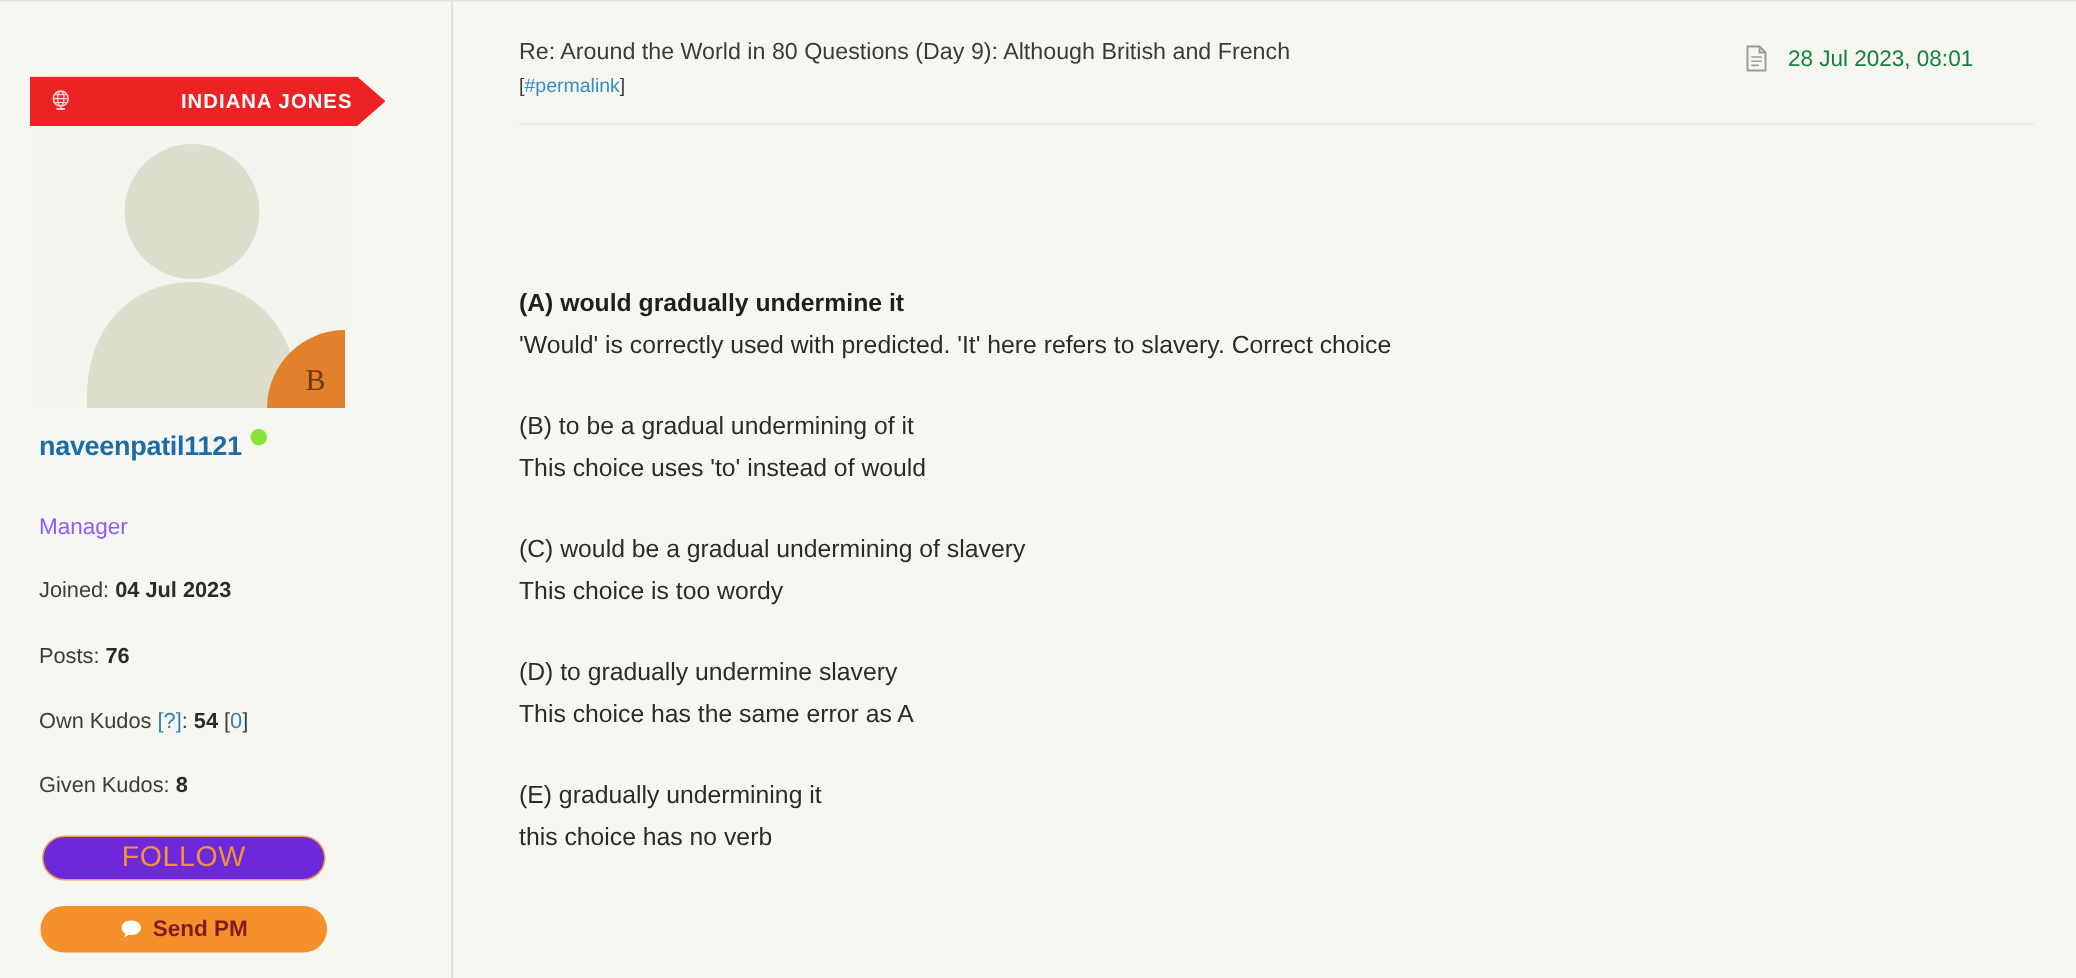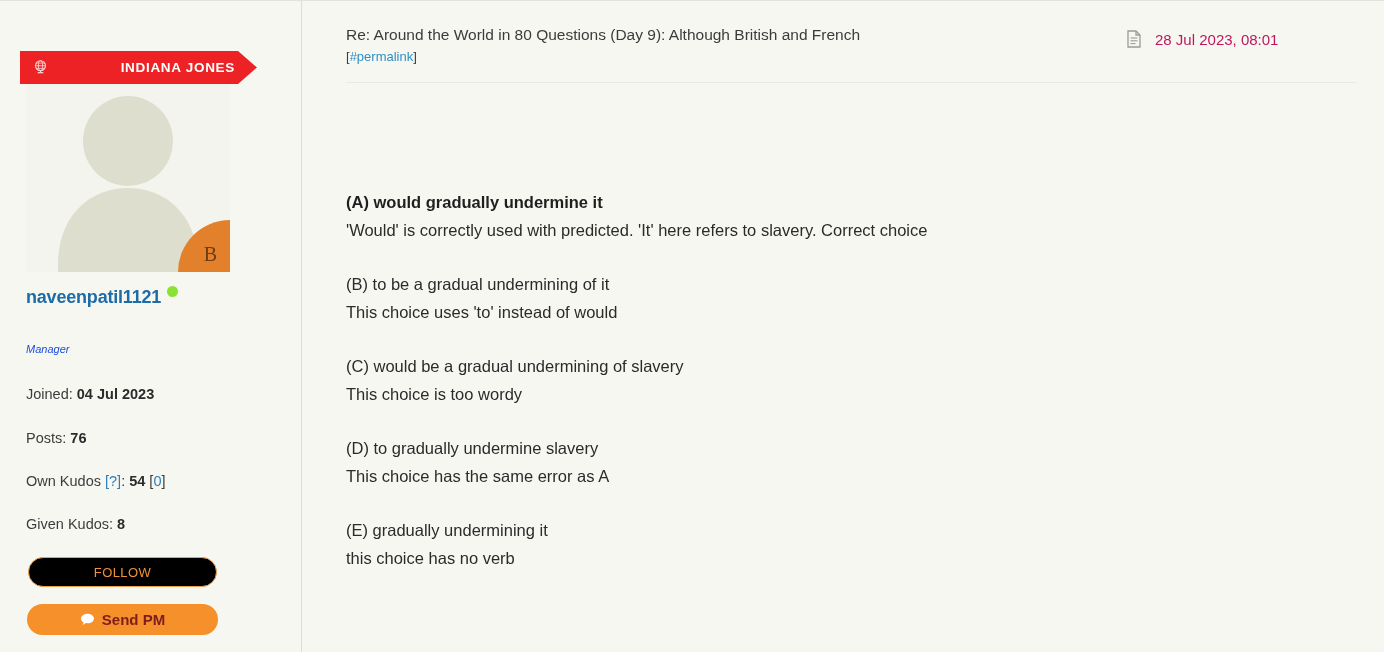--- a/index.html
+++ b/index.html
@@ -130,23 +130,22 @@
     border-radius: 50%;
     background: #8ae234;
     margin-left: 6px;
     margin-top: -2px;
   }
 
   .role {
     position: absolute;
     left: 26px;
     top: 343px;
-    font-size: 11px;
-    color: #1d4ed8;
-    font-style: italic;
+    font-size: 15px;
+    color: #8b5cf6;
   }
 
   .statline {
     position: absolute;
     left: 26px;
     font-size: 14.5px;
     color: #3c3c3c;
     white-space: nowrap;
   }
   .statline b { font-weight: bold; color: #2b2b2b; }
@@ -157,23 +156,23 @@
   .s-given  { top: 516px; }
 
   .btn-follow {
     position: absolute;
     left: 28px;
     top: 557px;
     width: 189px;
     height: 30px;
     border: 1px solid #f0a04a;
     border-radius: 16px;
-    background: #000000;
+    background: #6d28d9;
     color: #f09338;
-    font-size: 13px;
+    font-size: 19px;
     letter-spacing: 0.4px;
     display: flex;
     align-items: center;
     justify-content: center;
     box-sizing: border-box;
     cursor: pointer;
   }
   .btn-pm {
     position: absolute;
     left: 27px;
@@ -227,27 +226,27 @@
     position: absolute;
     left: 44px;
     top: 82px;
     width: 1010px;
     height: 1px;
     background: #eaeae2;
   }
 
   .timestamp-box {
     position: absolute;
-    left: 824px;
+    left: 861px;
     top: 30px;
     display: flex;
     align-items: center;
     gap: 13px;
     font-size: 15px;
-    color: #be185d;
+    color: #15803d;
     white-space: nowrap;
   }
   .timestamp-box .doc-icon { width: 16px; height: 18px; display: block; }
 
   .post-body {
     position: absolute;
     left: 344px;
     top: 188px;
     width: 960px;
     color: #2e2e2e;

